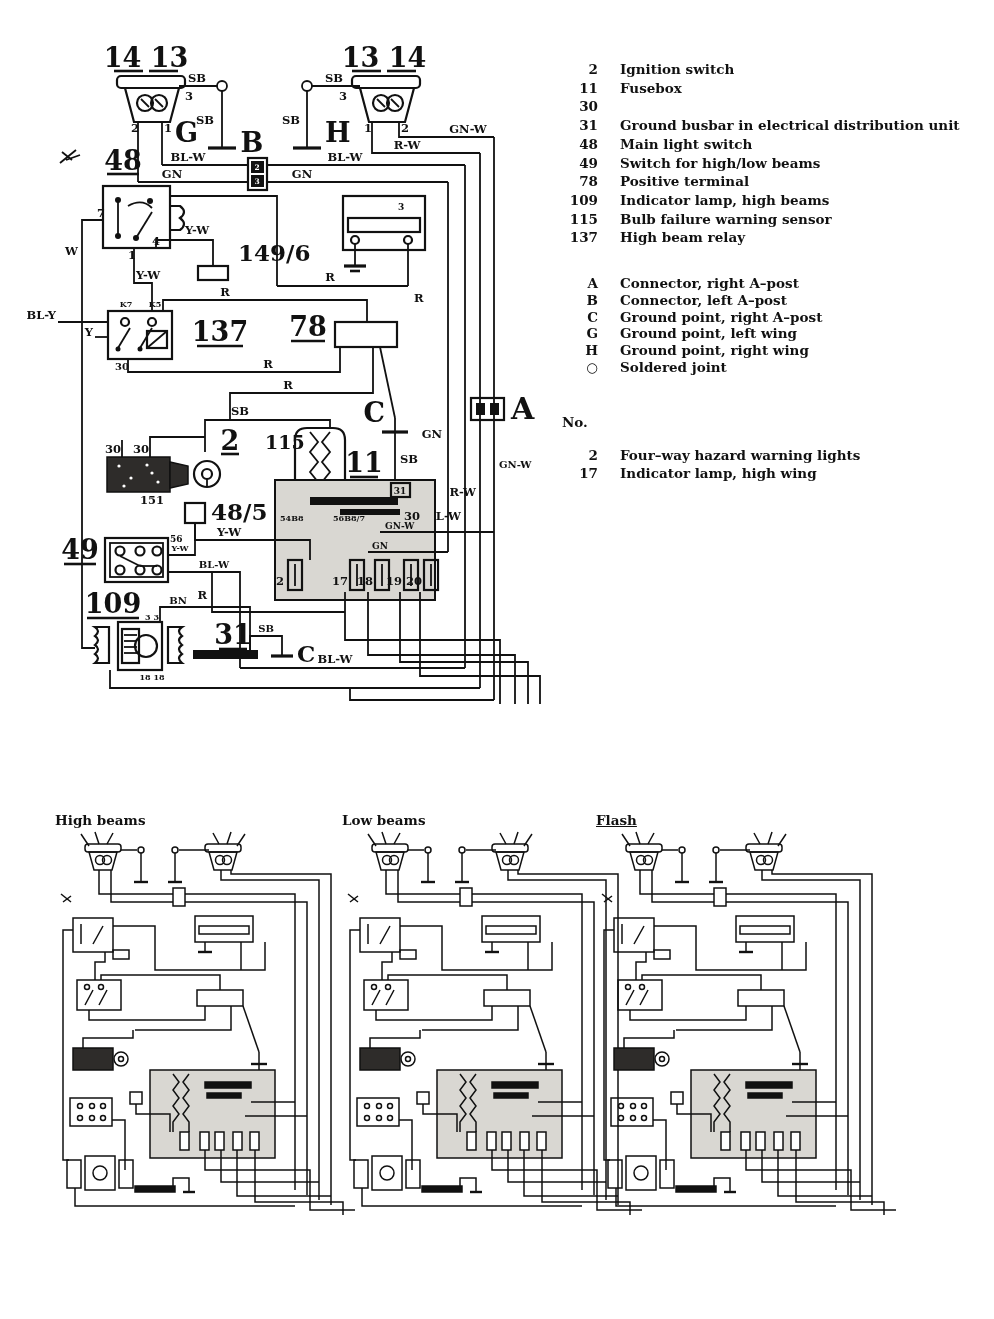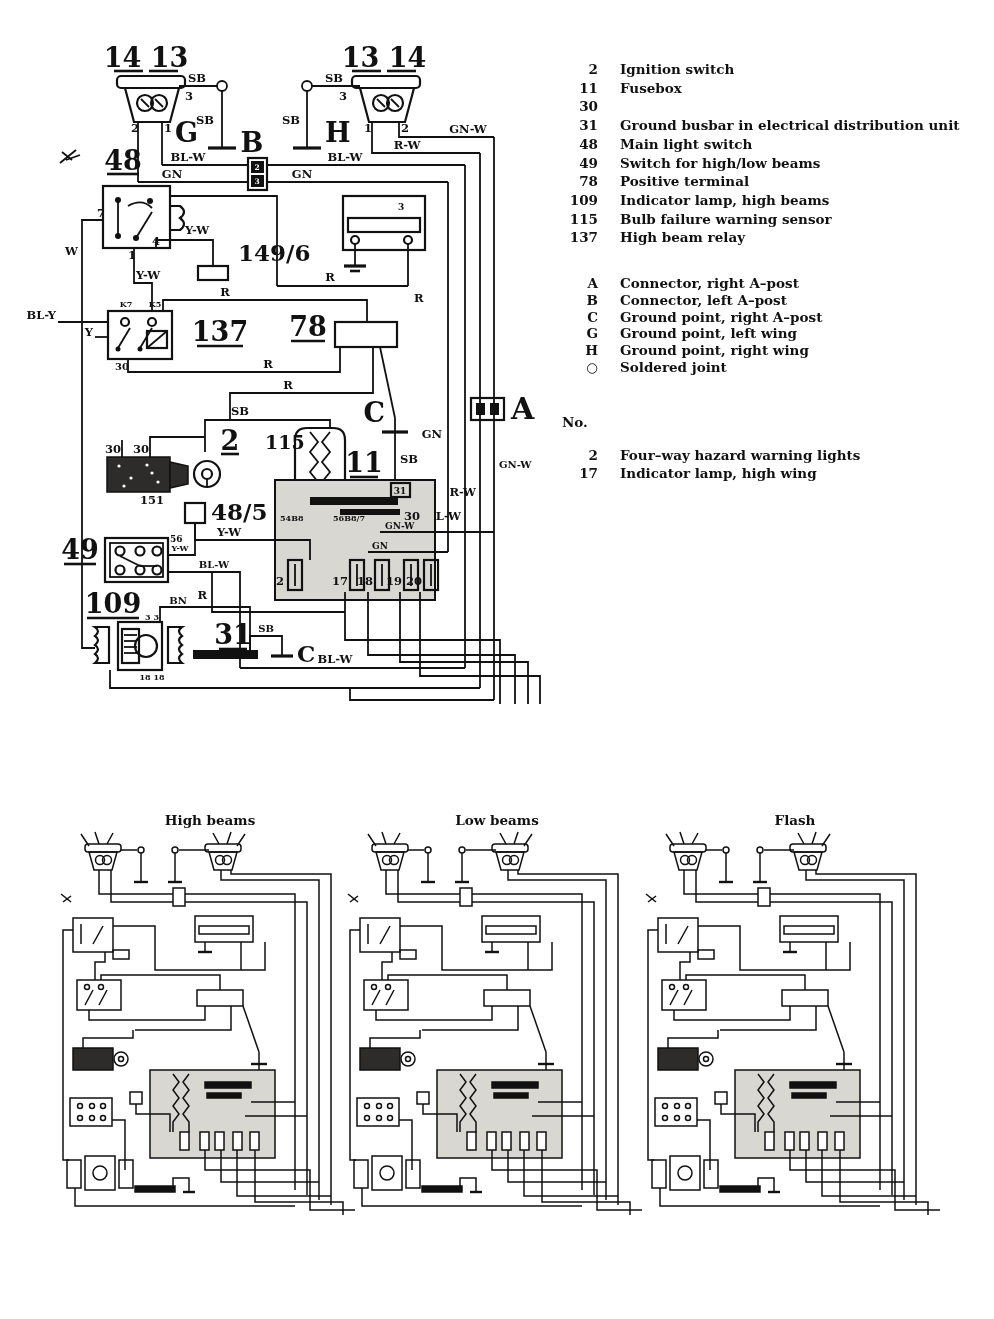--- a/index.html
+++ b/index.html
@@ -36,21 +36,21 @@
   .w2{stroke:#111;stroke-width:2.6;fill:none}
   .w3{stroke:#111;stroke-width:3.2;fill:none}
   .box{stroke:#111;stroke-width:2.2;fill:none}
   .blk{fill:#111}
   .shade{fill:#d9d7d2;stroke:#111;stroke-width:2}
   .dark{fill:#2e2c2a;stroke:#111;stroke-width:1.5}
   .joint{fill:#fff;stroke:#111;stroke-width:1.8}
 
   
   .mini-wrap{position:absolute;top:812px;width:310px}
-  .mini-title{text-align:center;font-size:13.5px;font-weight:bold;margin-bottom:2px}
+  .mini-title{text-align:left;font-size:13.5px;font-weight:bold;margin-bottom:2px}
   .mini-svg .w{stroke-width:1.5}
 </style>
 </head>
 <body>
 
 <svg class="main-svg" width="560" height="720" viewBox="0 0 560 720">
 
   <g>
     <text class="big" x="146" y="67" text-anchor="middle">14 13</text>
     <line class="w2" x1="114" y1="71" x2="143" y2="71"></line>
@@ -681,21 +681,21 @@
 
         <polyline points="20,358 20,376 240,376"></polyline>
         <polyline points="150,320 150,340 255,340 255,380 300,380"></polyline>
         <polyline points="166,320 166,352 264,352"></polyline>
         <polyline points="182,320 182,366 276,366"></polyline>
         <polyline points="200,320 200,372 288,372 288,385"></polyline>
       </g>
     </svg>
   </div>
 
-  <div class="mini-wrap" style="left: 640px;">
+  <div class="mini-wrap" style="left: 596px; text-decoration: underline;">
     <div class="mini-title">Flash</div>
     <svg class="mini-svg" width="300" height="390" viewBox="0 0 300 390">
       <g class="w" stroke="#111" fill="none">
 
         <rect x="30" y="14" width="36" height="8" rx="3"></rect>
           <polygon points="34,22 62,22 57,40 39,40"></polygon>
         <circle cx="45" cy="30" r="4.5"></circle>
           <circle cx="52" cy="30" r="4.5"></circle>
         <path d="M34,16 L26,4 M44,14 L40,2 M52,14 L58,3"></path>
         <rect x="150" y="14" width="36" height="8" rx="3"></rect>

